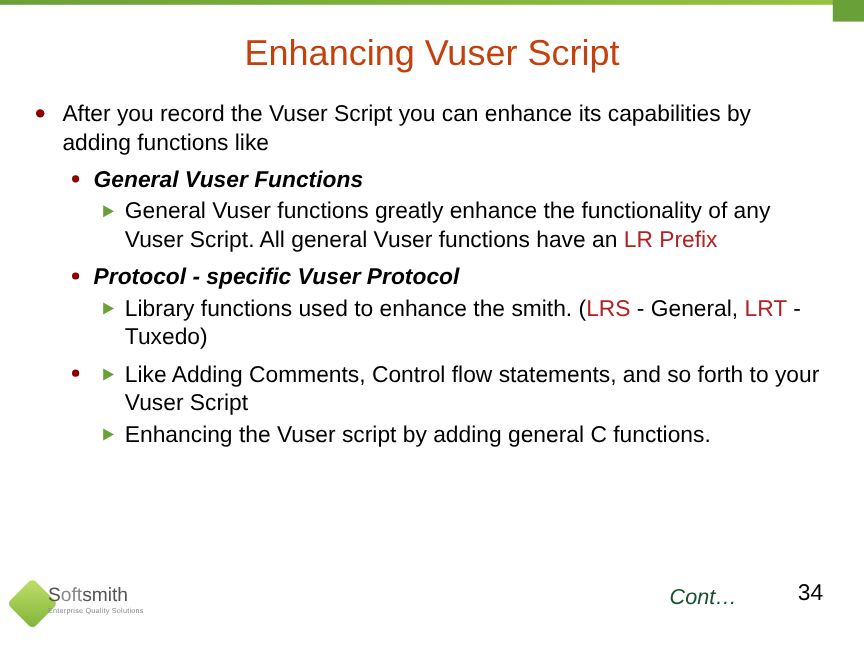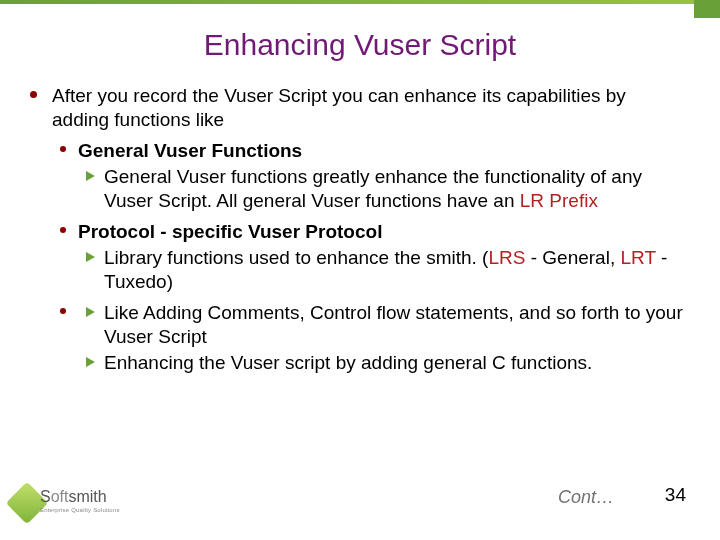--- a/index.html
+++ b/index.html
@@ -34,21 +34,21 @@
     height: 18px;
     background: #6aa038;
   }
   .title {
     position: absolute;
     top: 28px;
     left: 0;
     right: 0;
     text-align: center;
     font-size: 30px;
-    color: #701a75;
+    color: #c2410c;
   }
   .content {
     position: absolute;
     top: 84px;
     left: 52px;
     right: 36px;
     font-size: 19px;
     line-height: 1.28;
     color: #000;
   }
@@ -78,20 +78,21 @@
     position: absolute;
     left: -18px;
     top: 7px;
     width: 6px;
     height: 6px;
     background: #8B0000;
     border-radius: 50%;
   }
   .lvl2-heading {
     font-weight: bold;
+    font-style: italic;
     margin-top: 16px;
   }
   .lvl3 {
     position: relative;
     margin-left: 26px;
     margin-top: 2px;
     padding-left: 0;
   }
   .lvl3-arrow {
     position: absolute;
@@ -105,21 +106,21 @@
   }
   .accent {
     color: #b22222;
   }
   .cont {
     position: absolute;
     bottom: 32px;
     right: 106px;
     font-style: italic;
     font-size: 18px;
-    color: #737373;
+    color: #14532d;
   }
   .page-num {
     position: absolute;
     bottom: 34px;
     right: 34px;
     font-size: 19px;
     color: #000;
   }
   .logo {
     position: absolute;

